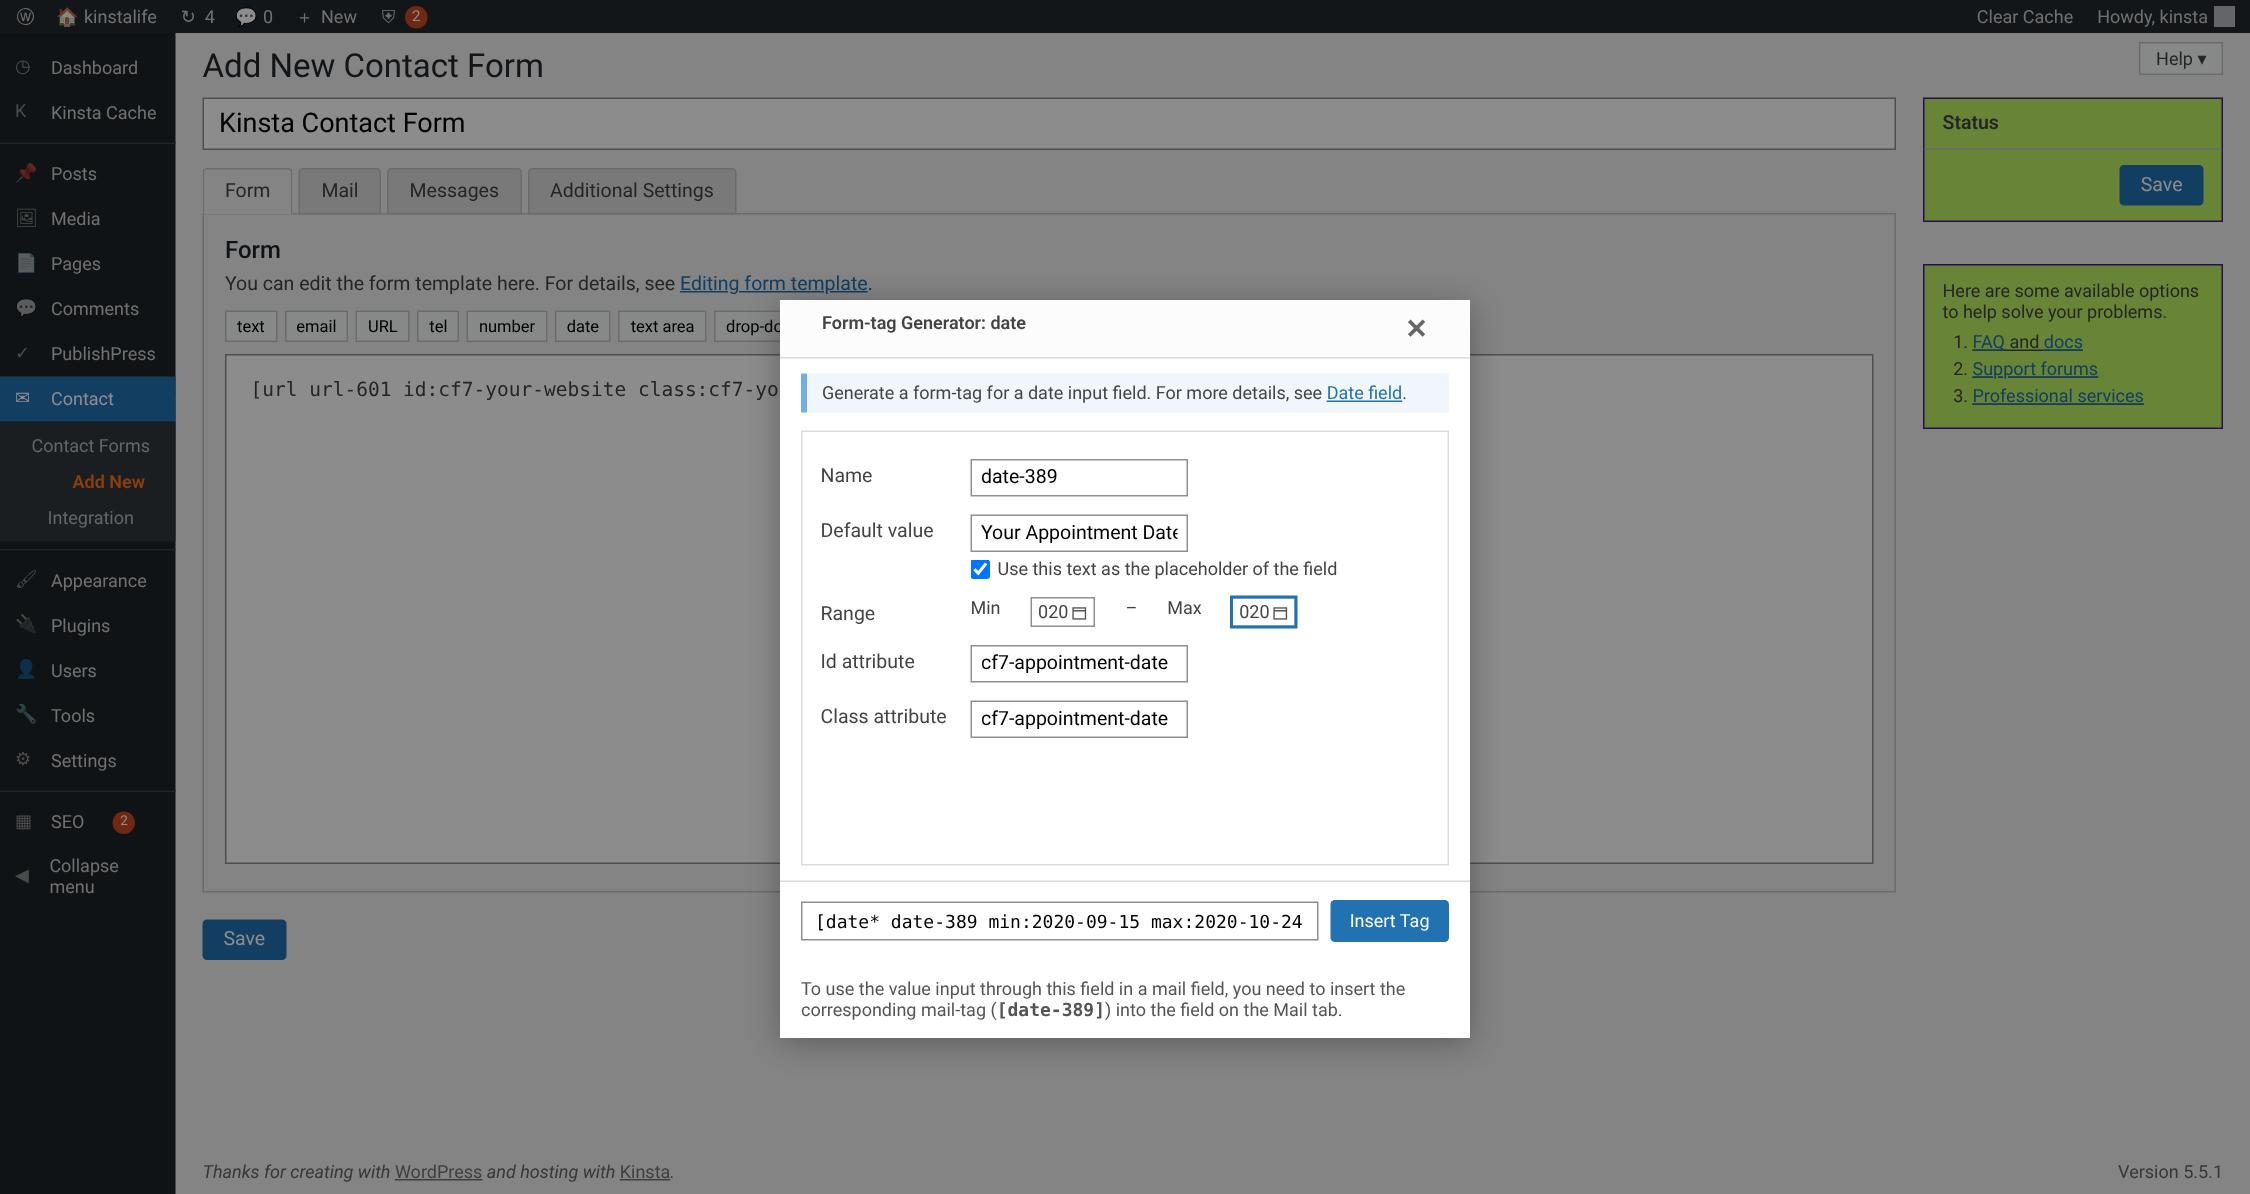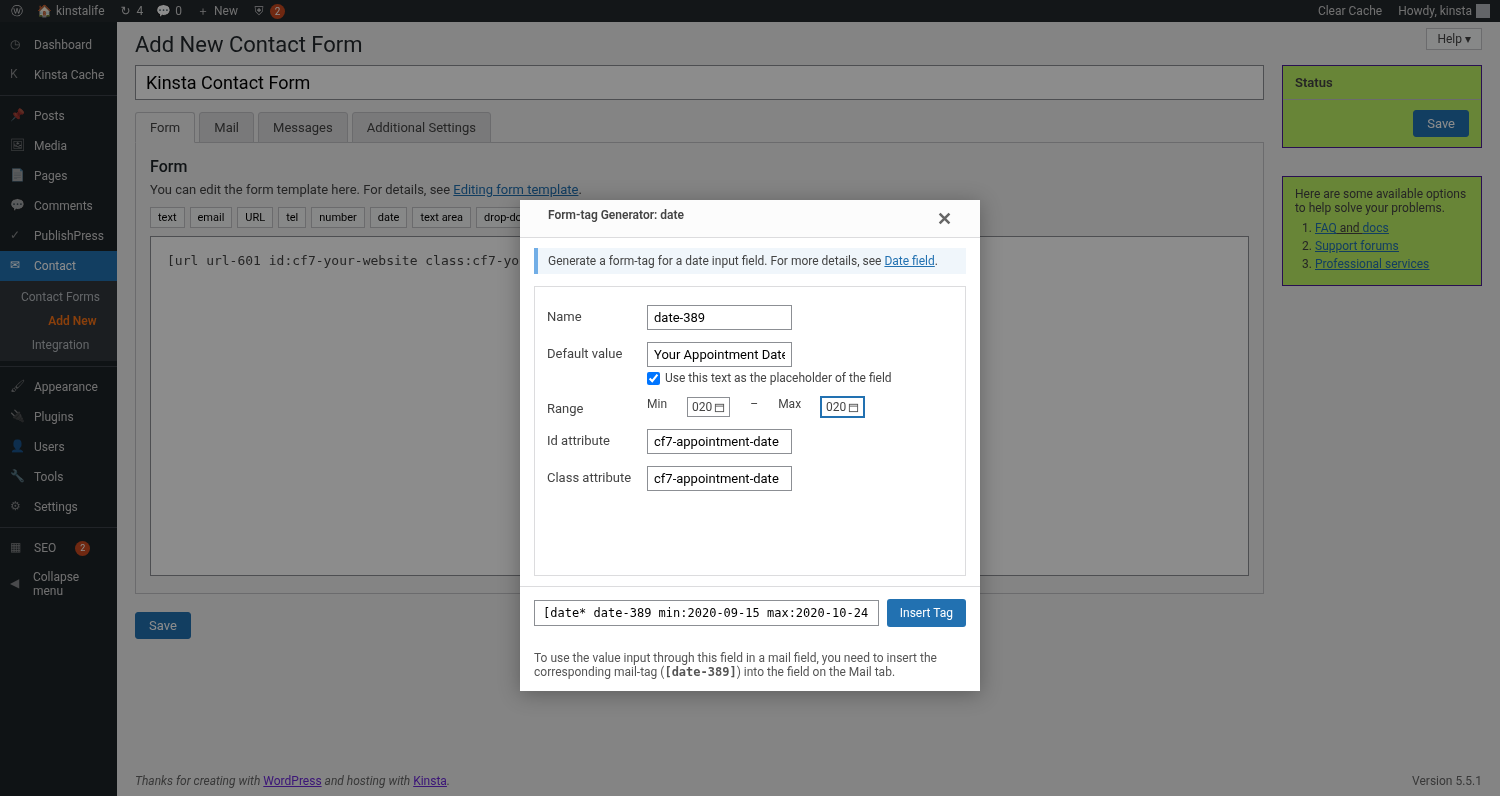--- a/index.html
+++ b/index.html
@@ -48,21 +48,21 @@
 .metabox-body { padding: 10px 12px; font-size: 12px; }
 .metabox-body .save-btn { float: right; }
 .metabox-body::after { content: ''; display: block; clear: both; }
 .metabox-body a { color: #2271b1; text-decoration: underline; }
 .metabox-body ol { padding-left: 20px; margin-top: 6px; }
 .metabox-body li { margin-bottom: 4px; text-decoration: underline; }
 
 .help-tab { position: absolute; right: 18px; top: 6px; border: 1px solid #c3c4c7; background: #f6f7f7; padding: 3px 10px; font-size: 12px; cursor: pointer; }
 
 .footer { position: absolute; left: 117px; right: 0; bottom: 0; padding: 8px 18px; font-size: 12px; color: #666; font-style: italic; display: flex; justify-content: space-between; }
-.footer a { color: #6d28d9; text-decoration: underline; font-style: normal; }
+.footer a { color: #737373; text-decoration: underline; font-style: normal; }
 
 .overlay { position: absolute; inset: 0; background: rgba(0,0,0,0.45); }
 .modal { position: absolute; left: 520px; top: 200px; width: 460px; background: #fff; box-shadow: 0 3px 20px rgba(0,0,0,.3); }
 .modal-head { background: #fcfcfc; border-bottom: 1px solid #dcdcde; padding: 8px 28px; display: flex; justify-content: space-between; font-size: 12px; font-weight: 600; }
 .modal-close { cursor: pointer; font-size: 18px; color: #666; }
 .modal-body { padding: 10px 14px; }
 .info-box { border-left: 4px solid #72aee6; background: #f0f6fb; padding: 6px 10px; font-size: 12px; margin-bottom: 12px; }
 .info-box a { color: #2271b1; text-decoration: underline; }
 .form-row { display: flex; align-items: flex-start; padding: 6px 0; font-size: 13px; }
 .form-label { width: 100px; padding-top: 4px; }

